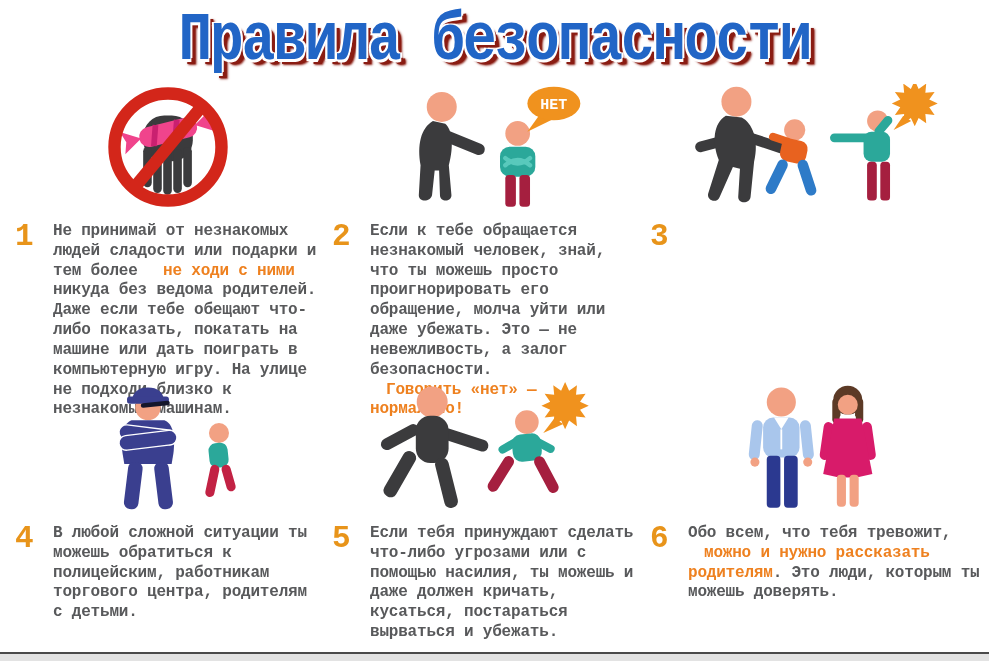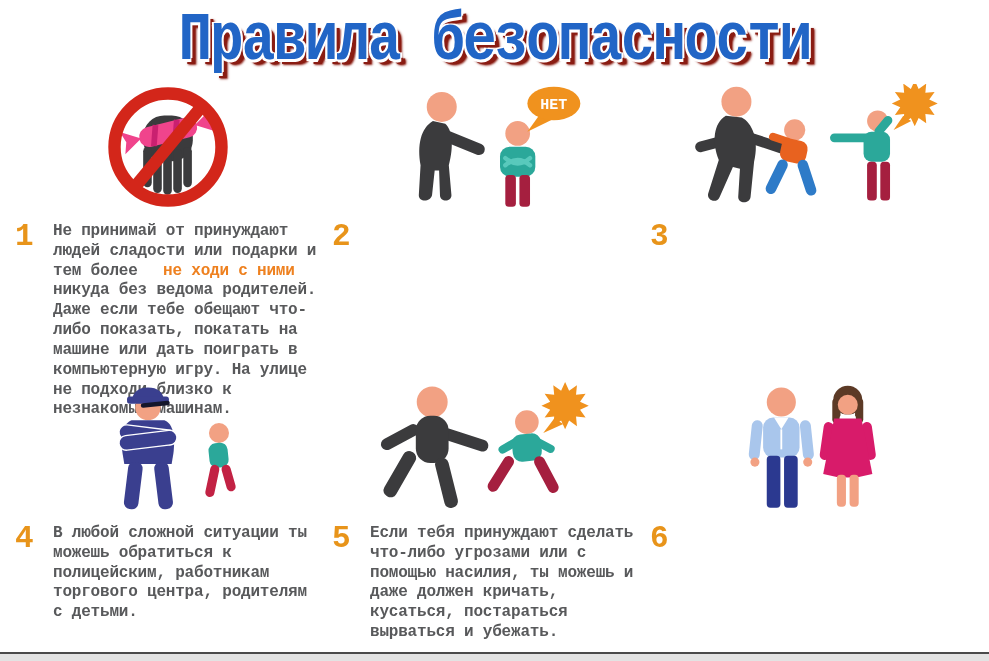--- a/index.html
+++ b/index.html
@@ -60,21 +60,21 @@
           </g>
         </g>
         <g>
           <circle cx="75" cy="66" r="56" fill="none" stroke="#D3261A" stroke-width="13"></circle>
           <line x1="114" y1="19" x2="36" y2="113" stroke="#D3261A" stroke-width="13"></line>
         </g>
       </svg>
     </div>
     <div class="textrow">
       <div class="num">1</div>
-      <div class="para"><span>Не принимай от принуждают людей сладости или подарки и тем более </span><span class="hl">не ходи с ними</span><span> никуда без ведома родителей. Даже если тебе обещают что-либо показать, покатать на машине или дать поиграть в компьютерную игру. На улице не подходи близко к незнакомым машинам.</span></div>
+      <div class="para"><span>Не принимай от незнакомых людей сладости или подарки и тем более </span><span class="hl">не ходи с ними</span><span> никуда без ведома родителей. Даже если тебе обещают что-либо показать, покатать на машине или дать поиграть в компьютерную игру. На улице не подходи близко к незнакомым машинам.</span></div>
     </div>
   </div>
 
   <div class="cell" id="cell2">
     <div class="illus">
       <svg width="230" height="128" viewBox="0 0 230 145">
         <g>
           <circle cx="66" cy="26" r="17" fill="#F2A183"></circle>
           <rect x="66" y="52" width="52" height="13" rx="6.5" fill="#3B3B3D" transform="rotate(22 70 58)"></rect>
           <path d="M56 42 C42 50 38 70 42 92 L40 126 C40 134 53 134 55 126 L58 98 L63 98 L64 126 C64 134 77 134 77 126 L74 92 C80 70 78 52 70 45 Z" fill="#3B3B3D"></path>
@@ -88,20 +88,21 @@
         </g>
         <g>
           <polygon points="176,36 163,54 192,40" fill="#F0921E"></polygon>
           <ellipse cx="193" cy="22" rx="30" ry="19" fill="#F0921E"></ellipse>
           <text x="193" y="28" text-anchor="middle" font-size="17" font-weight="bold" fill="#ffffff">НЕТ</text>
         </g>
       </svg>
     </div>
     <div class="textrow">
       <div class="num">2</div>
+      <div class="para"><span>Если к тебе обращается незнакомый человек, знай, что ты можешь просто проигнорировать его обращение, молча уйти или даже убежать. Это — не невежливость, а залог безопасности.</span><br><span class="hl">Говорить «нет» — нормально!</span></div>
     </div>
   </div>
 
   <div class="cell" id="cell3">
     <div class="illus">
       <svg width="290" height="128" viewBox="0 0 290 145">
         <g>
           <circle cx="56" cy="20" r="17" fill="#F2A183"></circle>
           <rect x="60" y="52" width="58" height="12" rx="6" fill="#3B3B3D" transform="rotate(18 62 58)"></rect>
           <rect x="8" y="56" width="44" height="12" rx="6" fill="#3B3B3D" transform="rotate(-15 50 62)"></rect>
@@ -216,18 +217,19 @@
           <rect x="105" y="44" width="11" height="42" rx="5.5" fill="#D81B6A" transform="rotate(8 110 46)"></rect>
           <rect x="146" y="44" width="11" height="42" rx="5.5" fill="#D81B6A" transform="rotate(-8 151 46)"></rect>
           <path d="M116 40 L146 40 L158 101 Q131 109 104 101 Z" fill="#D81B6A"></path>
           <rect x="119" y="102" width="10" height="35" rx="4" fill="#F2A183"></rect>
           <rect x="133" y="102" width="10" height="35" rx="4" fill="#F2A183"></rect>
         </g>
       </svg>
     </div>
     <div class="textrow">
       <div class="num">6</div>
+      <div class="para"><span>Обо всем, что тебя тревожит, </span><span class="hl">можно и нужно рассказать родителям</span><span>. Это люди, которым ты можешь доверять.</span></div>
     </div>
   </div>
 
   <div class="bottom-line"></div>
   <div class="bottom-band"></div>
 </div>
 
 </body></html>

